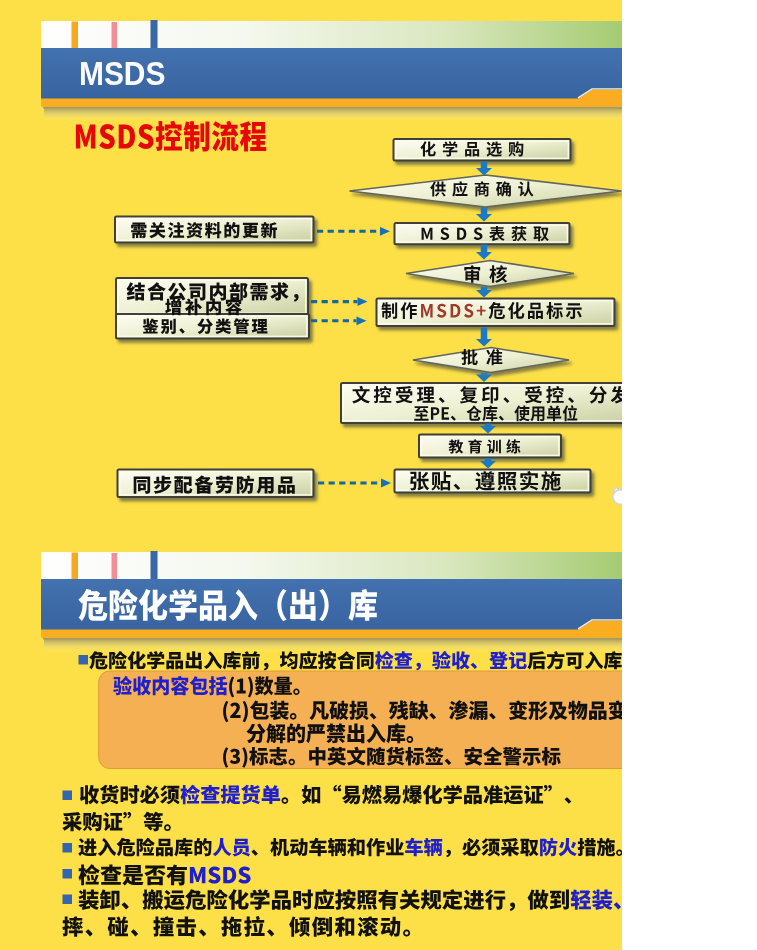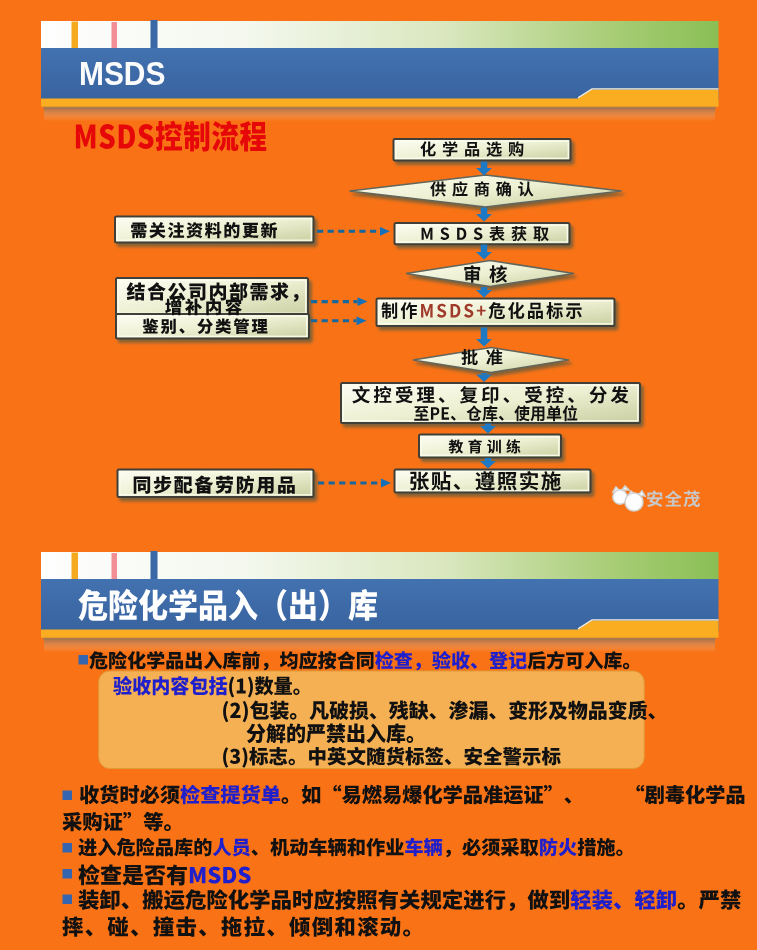--- a/index.html
+++ b/index.html
@@ -1,15 +1,15 @@
 <!DOCTYPE html>
 <html><head><meta charset="utf-8">
 <style>
 html,body{margin:0;padding:0;background:#fff;}
-#pg{position:relative;width:757px;height:950px;background:#f97316;overflow:hidden;
+#pg{position:relative;width:622px;height:950px;background:#fde047;overflow:hidden;
 font-family:"Liberation Sans",sans-serif;}
 </style></head>
 <body>
 <div id="pg">
 <svg width="757" height="950" viewBox="0 0 757 950">
 <defs>
 <linearGradient id="gstrip" x1="0" y1="0" x2="1" y2="0">
  <stop offset="0" stop-color="#FEFEFE"></stop>
           <stop offset="0.3" stop-color="#F4F8EE"></stop>
  <stop offset="0.6" stop-color="#D9E7BE"></stop>

